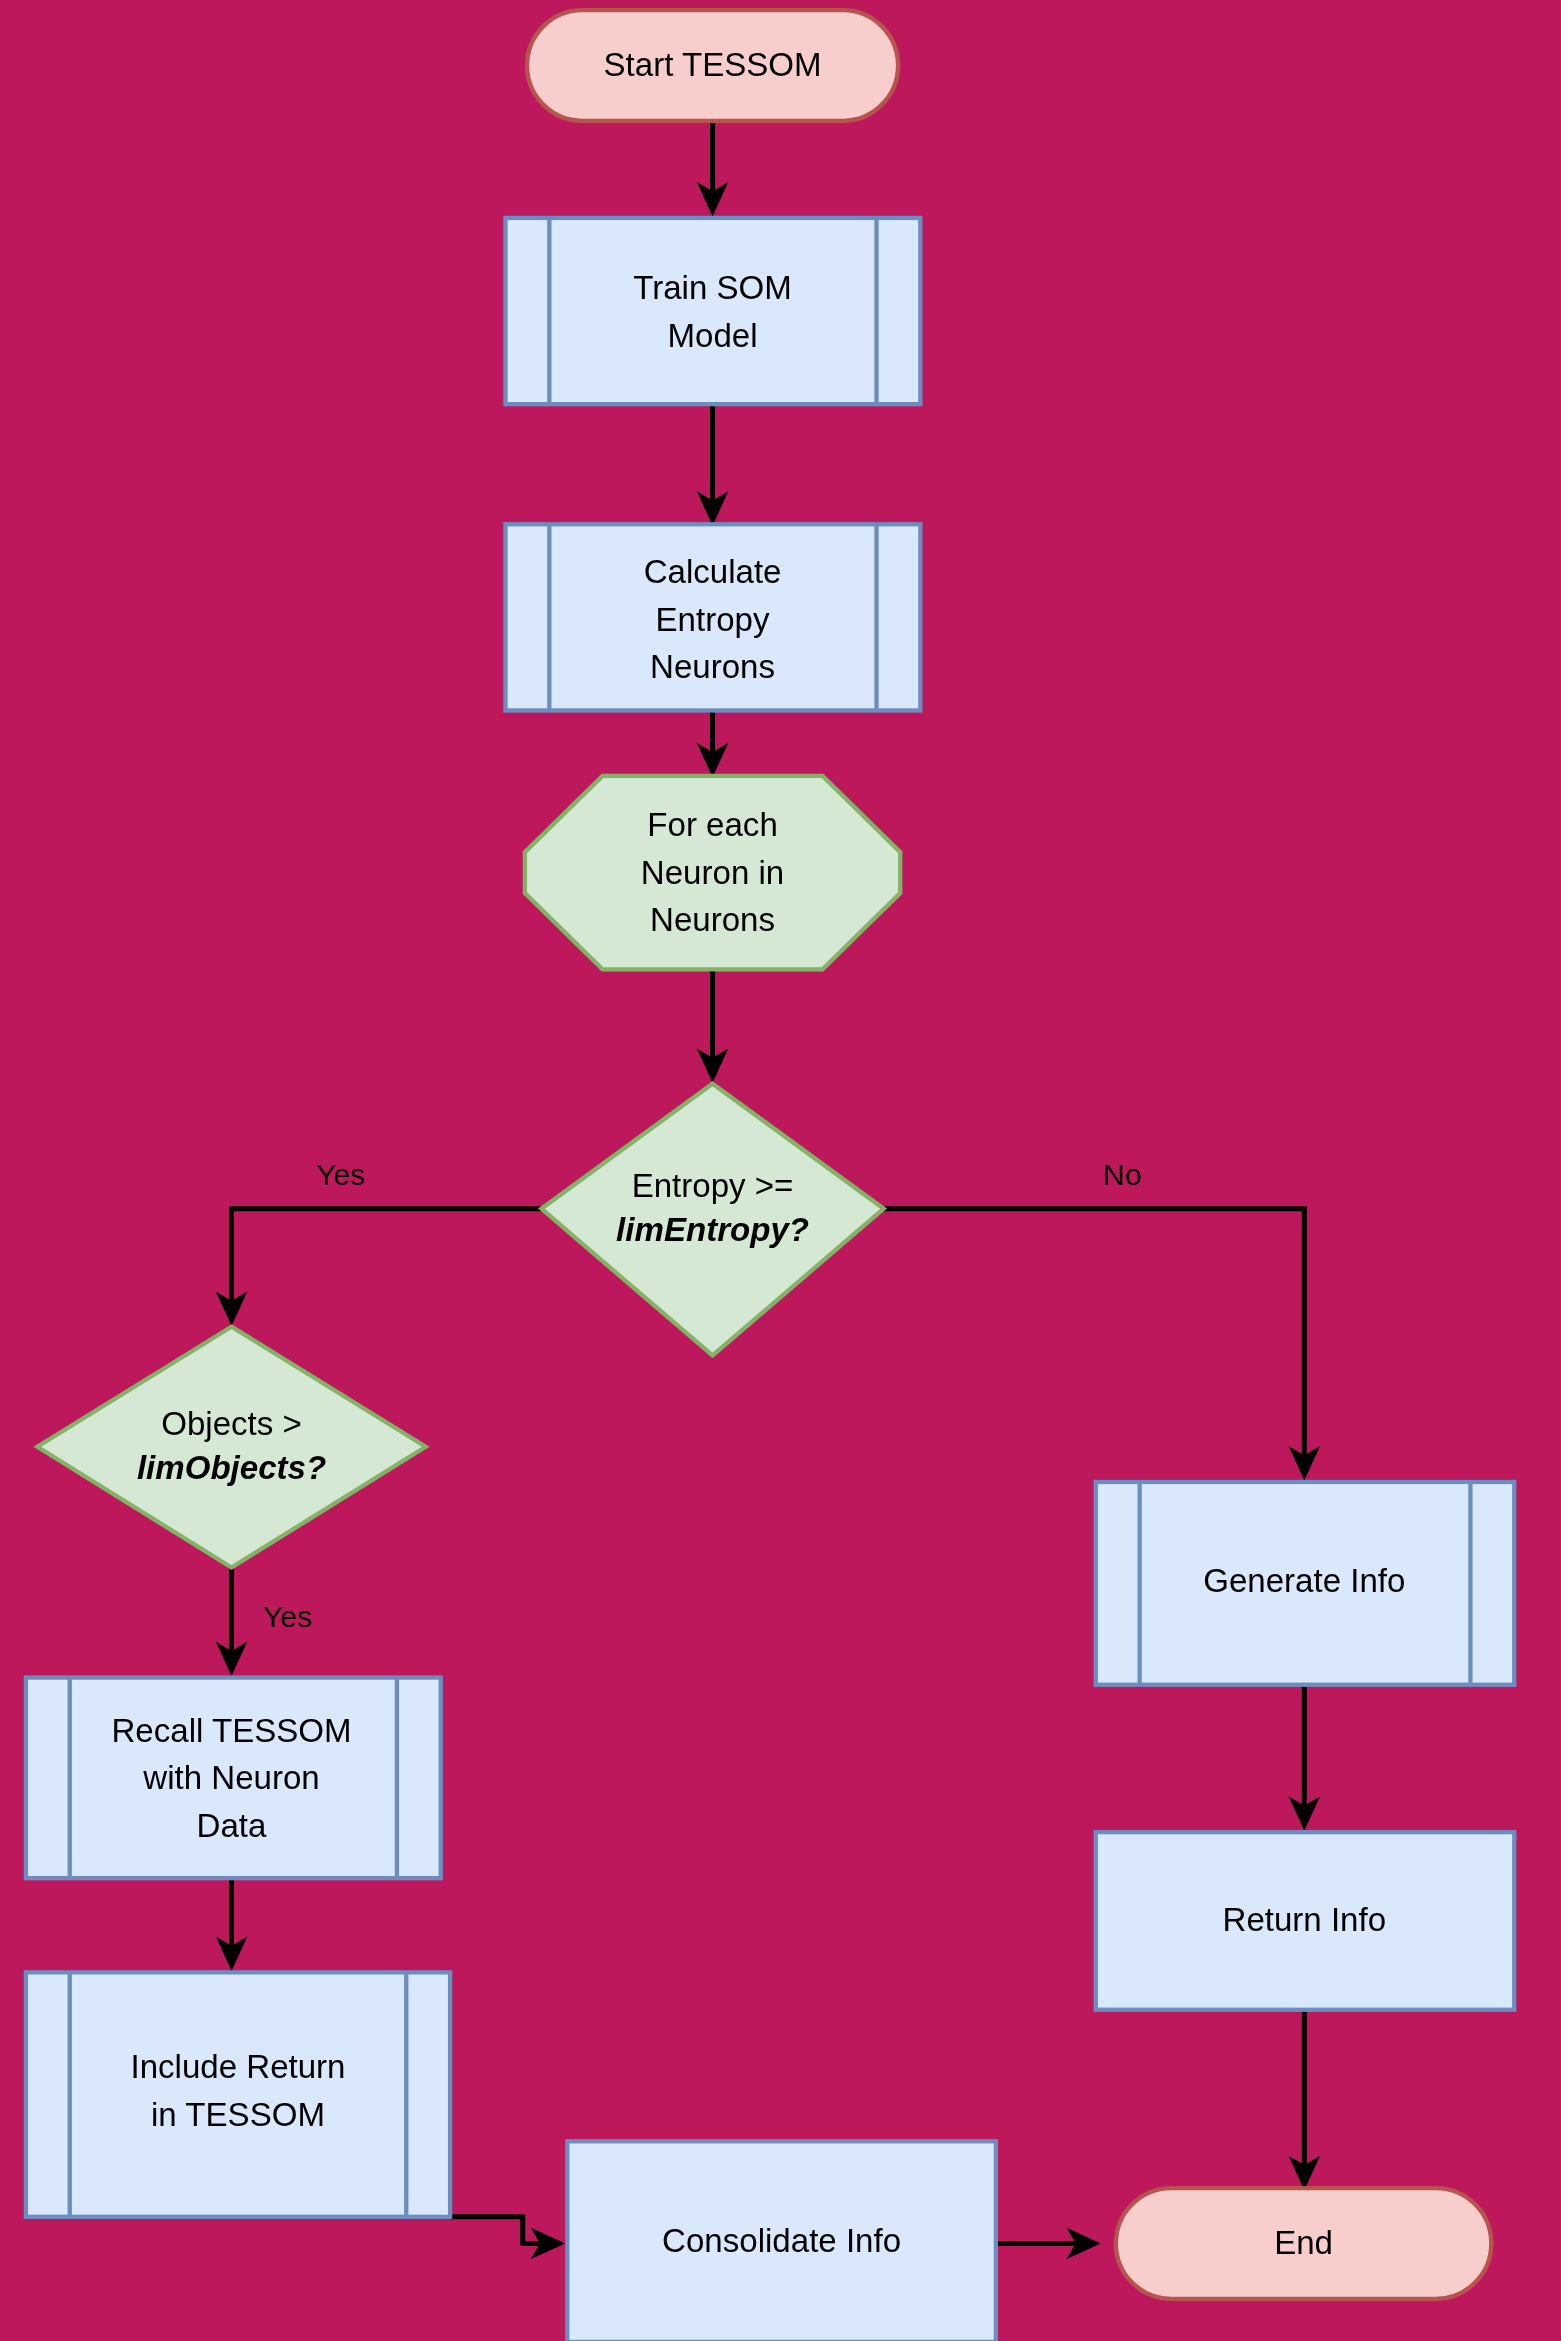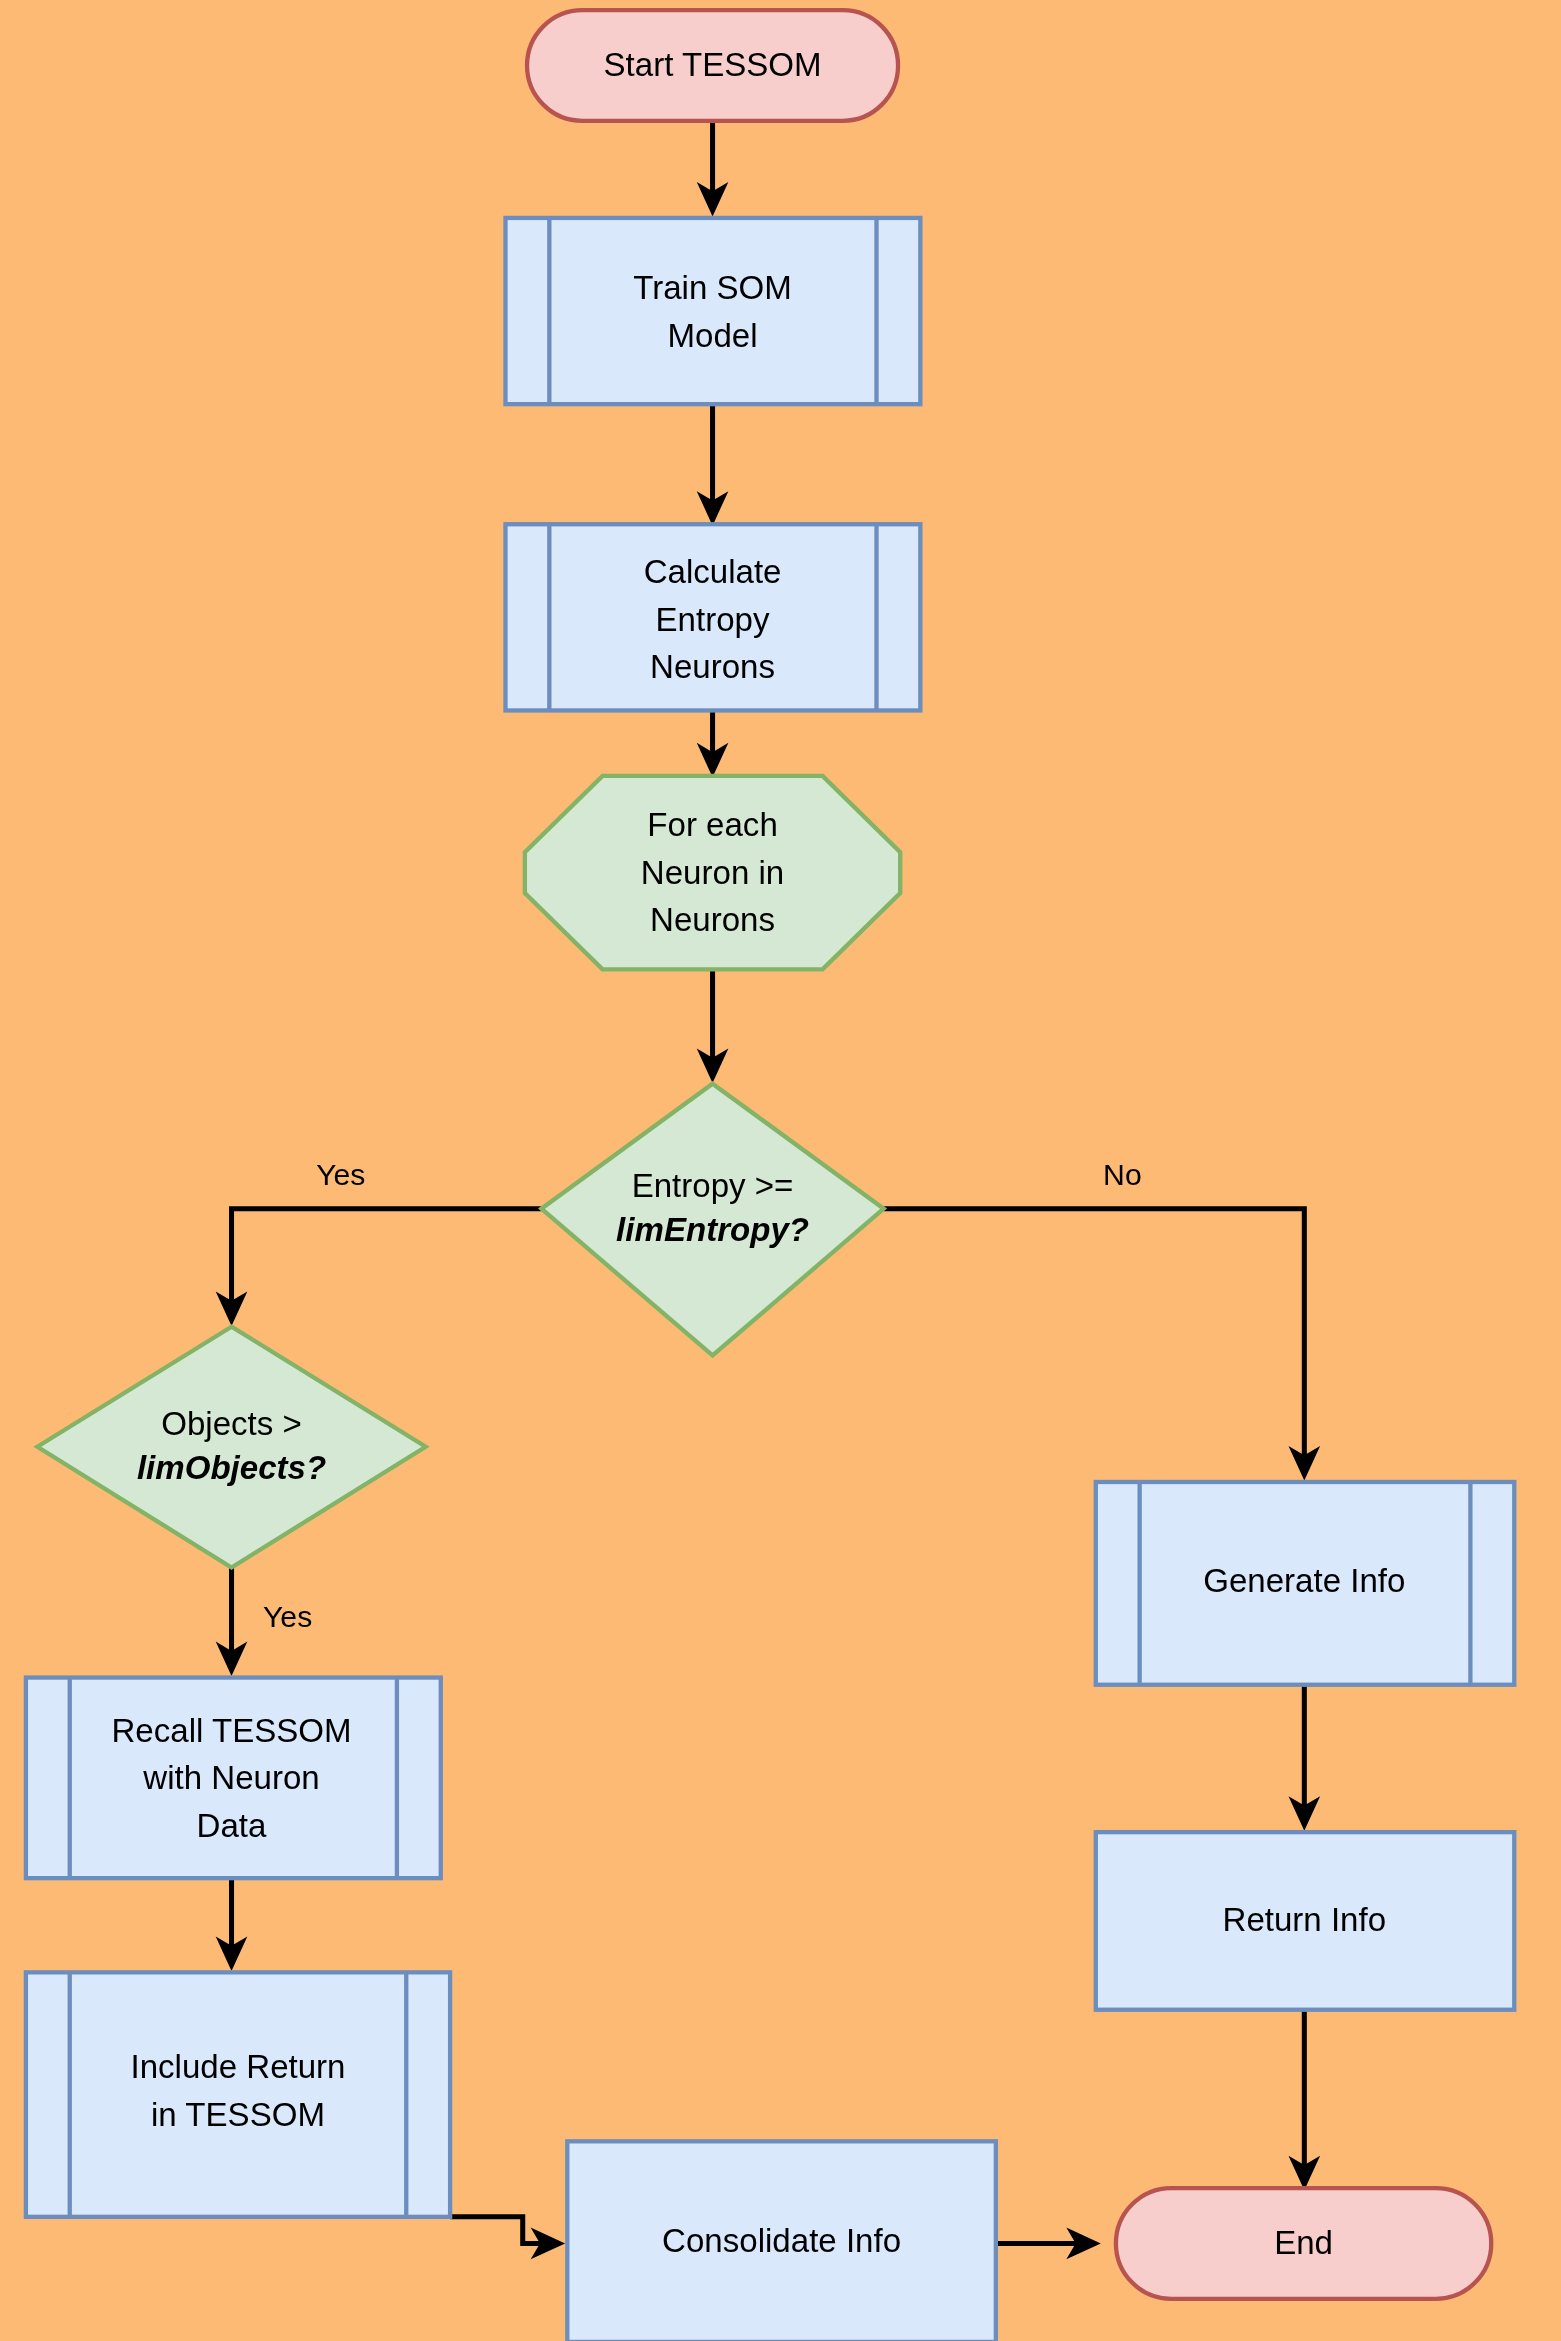--- a/index.html
+++ b/index.html
@@ -7,21 +7,21 @@
     padding: 0;
     background: #ffffff;
   }
   body {
     font-family: "Liberation Sans", sans-serif;
   }
   #canvas {
     position: relative;
     width: 1561px;
     height: 2342px;
-    background: #fdba74;
+    background: #be185d;
     overflow: hidden;
   }
   #flow-svg {
     position: absolute;
     top: 0;
     left: 0;
     width: 1561px;
     height: 2342px;
   }
   .node-label {

